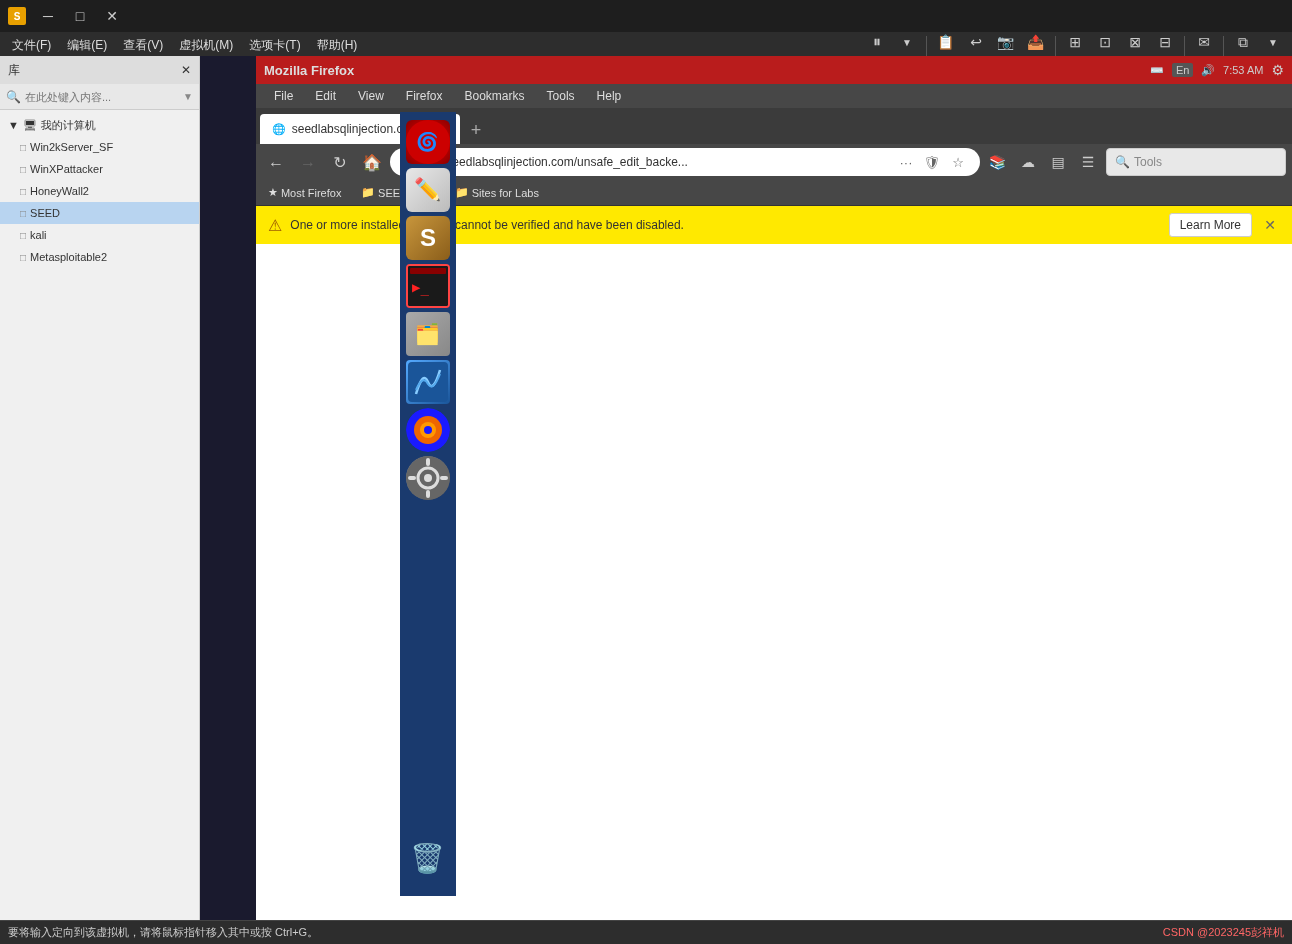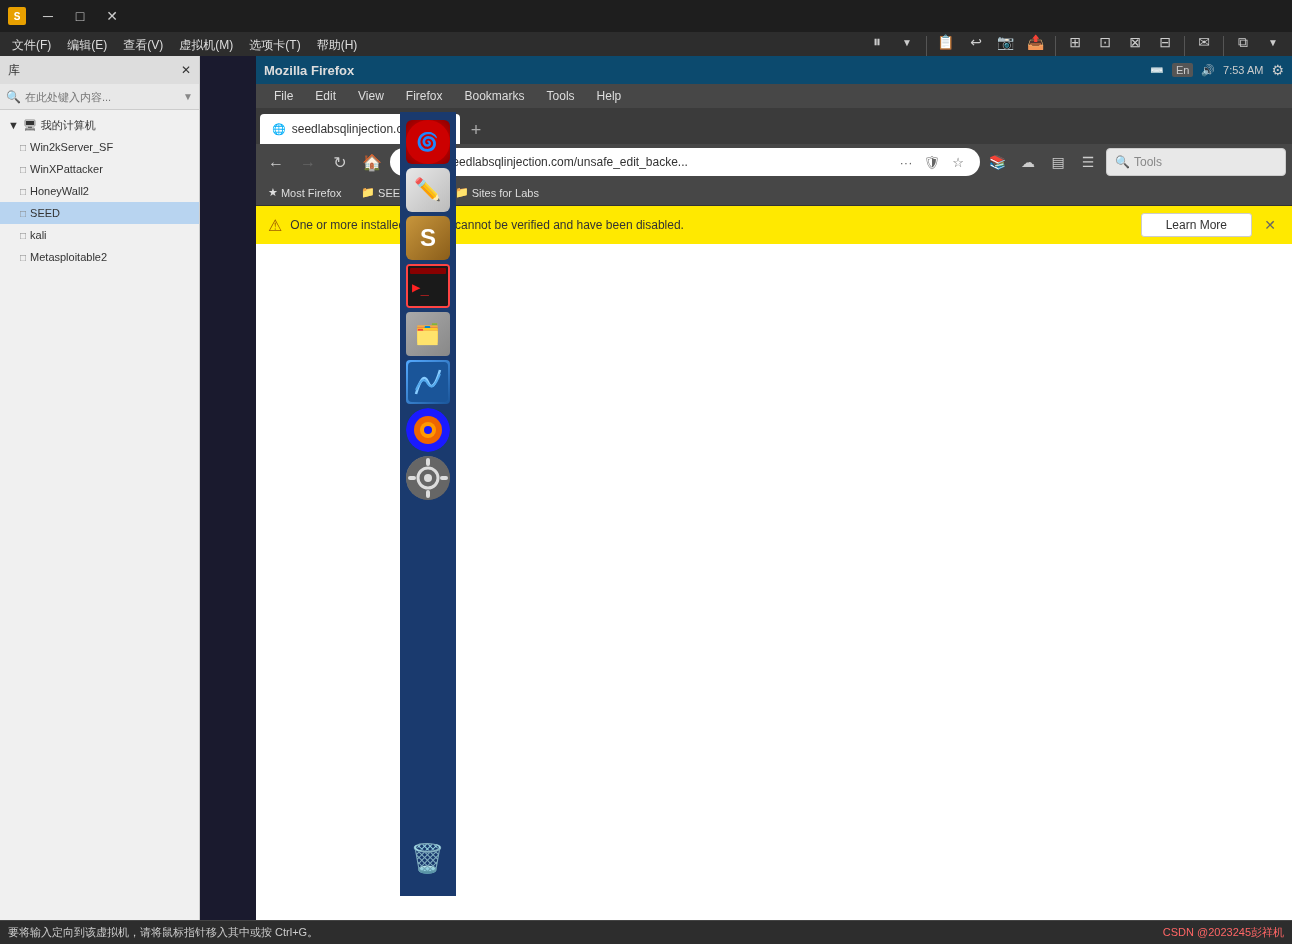--- a/index.html
+++ b/index.html
@@ -129,21 +129,21 @@
       left: 200px; top: 56px;
       right: 0; bottom: 24px;
       background: #1a1a2e;
       display: flex;
       flex-direction: column;
     }
 
     
     .firefox-titlebar {
       height: 28px;
-      background: #0c4a6e;
+      background: #b91c1c;
       display: flex; align-items: center;
       padding: 12px 8px;
       color: #ddd;
       font-size: 12px;
     }
     .firefox-menubar {
       height: 24px;
       background: #474747;
       display: flex; align-items: center;
       padding: 0 8px;
@@ -229,21 +229,21 @@
     .ff-notification {
       height: 38px;
       background: #ffe900;
       display: flex; align-items: center;
       padding: 0 12px;
       gap: 8px;
     }
     .ff-notif-icon { font-size: 16px; color: #a06000; }
     .ff-notif-text { flex: 1; font-size: 12px; color: #333; }
     .ff-notif-btn {
-      padding: 4px 24px;
+      padding: 4px 10px;
       background: #fff;
       border: 1px solid #ccc;
       border-radius: 3px;
       font-size: 12px;
       cursor: pointer;
       color: #333;
     }
     .ff-notif-close {
       width: 20px; height: 20px;
       display: flex; align-items: center; justify-content: center;

